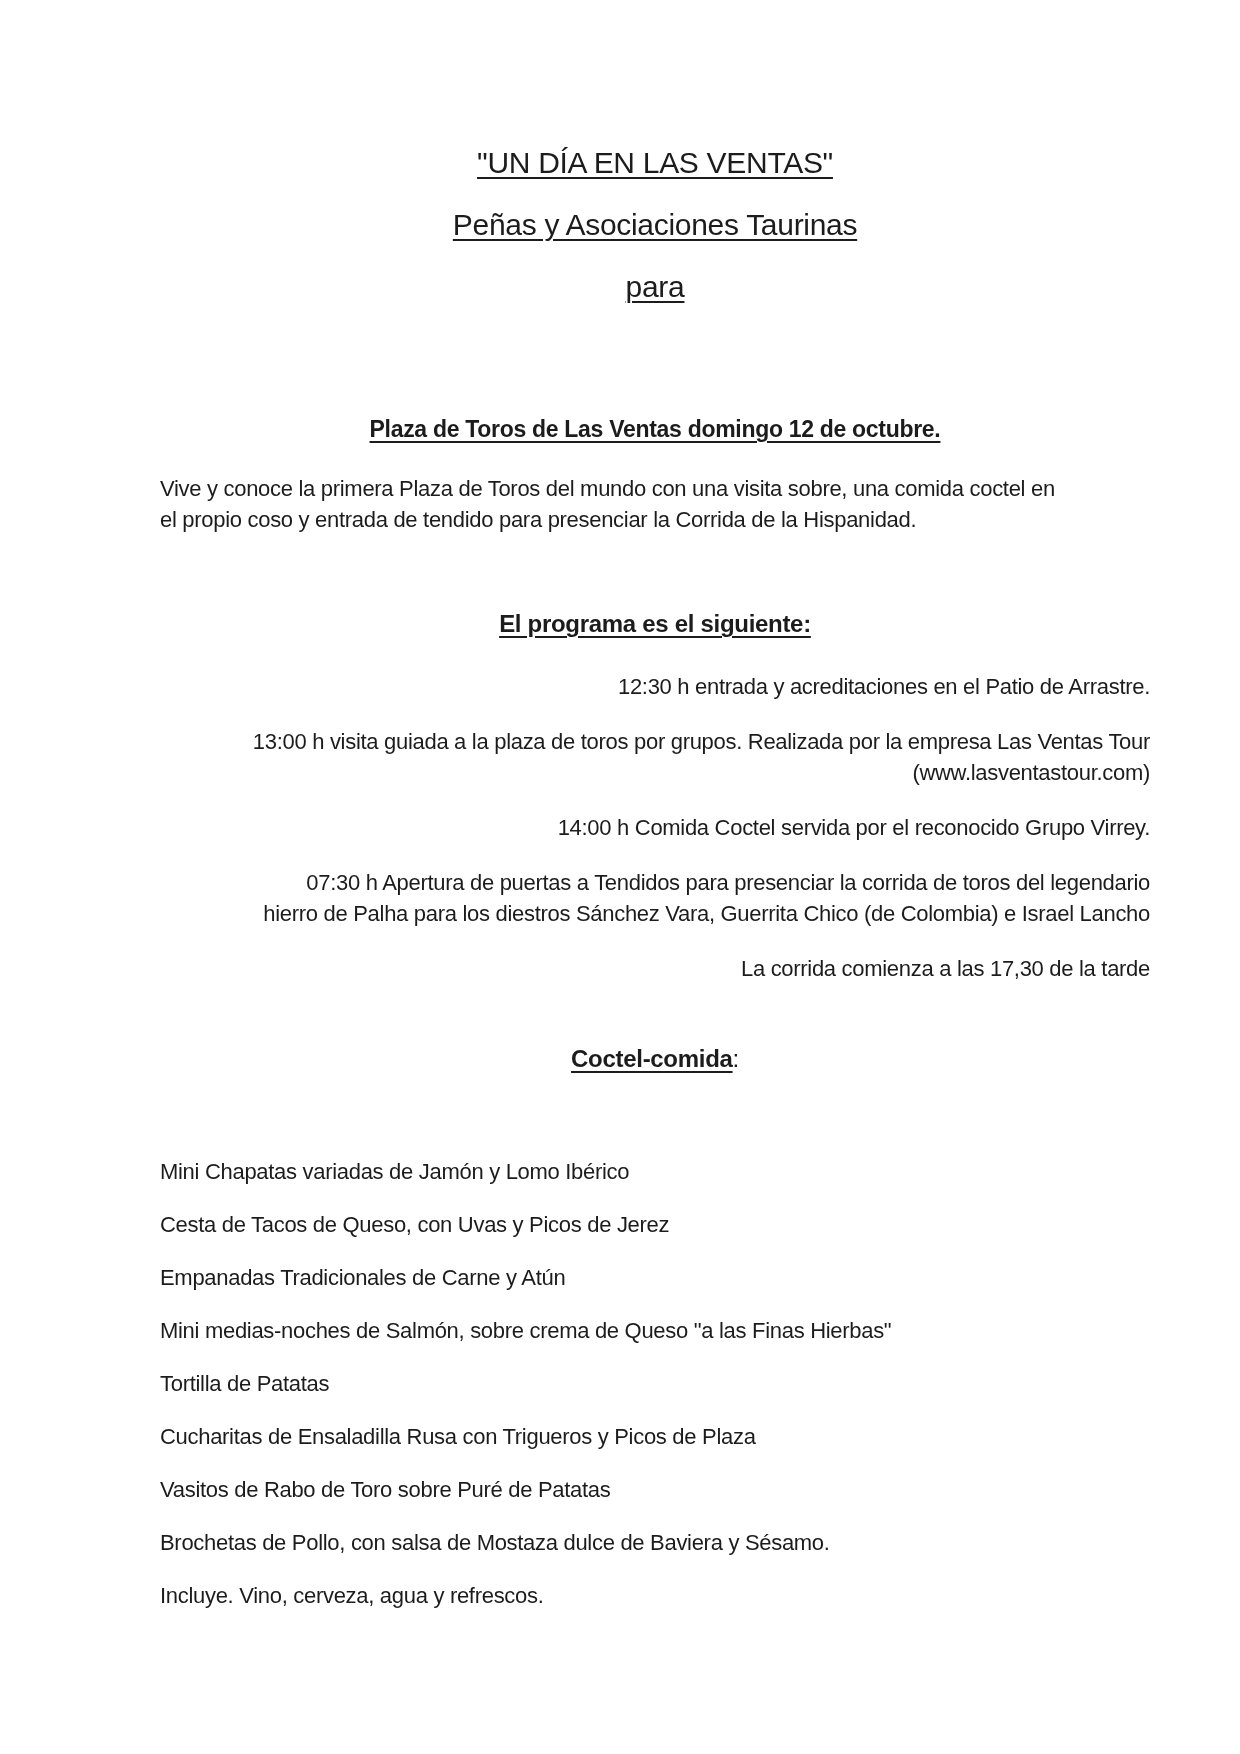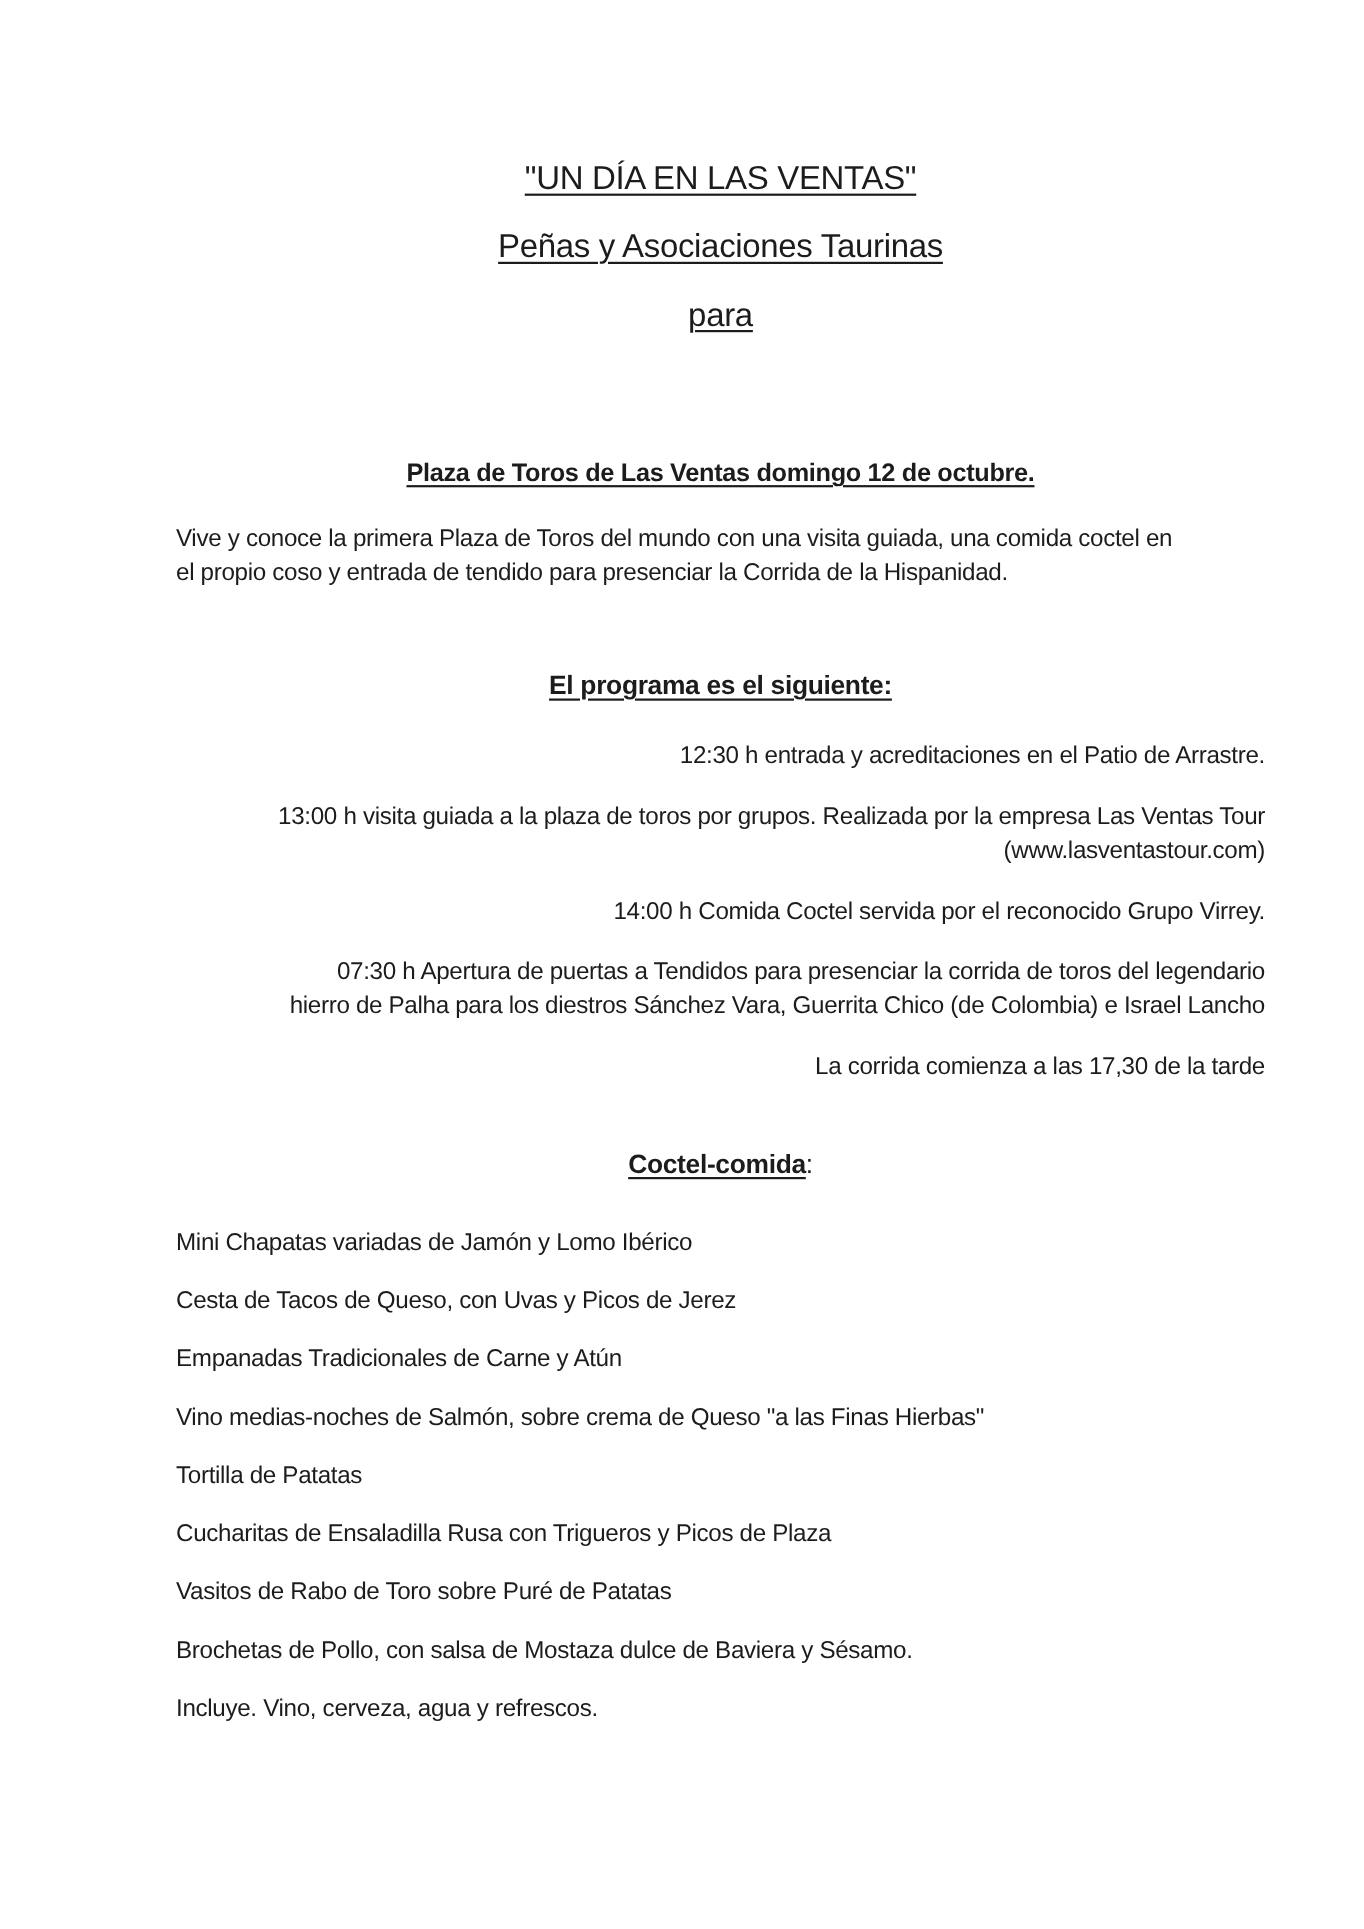--- a/index.html
+++ b/index.html
@@ -52,36 +52,36 @@
   .intro { margin-top: 31px; }
   .program-heading { margin-top: 75px; }
   .program-item { margin-bottom: 24px; text-align: right; }
   .program-item.first { margin-top: 33px; }
   .menu-heading { margin-top: 61px; }
   .menu-heading .colon {
     font-weight: 400;
     text-decoration: none;
   }
   .menu-item { margin-bottom: 22px; }
-  .menu-item.first { margin-top: 40px; }
+  .menu-item.first { margin-top: 83px; }
 </style>
 </head>
 <body>
 
 <div class="page">
 
   <div class="h1 center u">"UN DÍA EN LAS VENTAS"</div>
 
   <div class="h1 center u">Peñas y Asociaciones Taurinas</div>
 
   <div class="h1 center u">para</div>
 
   <div class="h2 center u event-heading">Plaza de Toros de Las Ventas domingo 12 de octubre.</div>
 
-  <p class="body intro">Vive y conoce la primera Plaza de Toros del mundo con una visita guiada, una comida coctel en
+  <p class="body intro">Vive y conoce la primera Plaza de Toros del mundo con una visita sobre, una comida coctel en
 el propio coso y entrada de tendido para presenciar la Corrida de la Hispanidad.</p>
 
   <div class="h2 center u program-heading">El programa es el siguiente:</div>
 
   <p class="body program-item first">12:30 h entrada y acreditaciones en el Patio de Arrastre.</p>
 
   <p class="body program-item">13:00 h visita guiada a la plaza de toros por grupos. Realizada por la empresa Las Ventas Tour
 (www.lasventastour.com)</p>
 
   <p class="body program-item">14:00 h Comida Coctel servida por el reconocido Grupo Virrey.</p>
@@ -94,21 +94,21 @@
   <div class="h2 center menu-heading">
     <span class="u">Coctel-comida</span><span class="colon">:</span>
   </div>
 
   <p class="body menu-item first">Mini Chapatas variadas de Jamón y Lomo Ibérico</p>
 
   <p class="body menu-item">Cesta de Tacos de Queso, con Uvas y Picos de Jerez</p>
 
   <p class="body menu-item">Empanadas Tradicionales de Carne y Atún</p>
 
-  <p class="body menu-item">Vino medias-noches de Salmón, sobre crema de Queso "a las Finas Hierbas"</p>
+  <p class="body menu-item">Mini medias-noches de Salmón, sobre crema de Queso "a las Finas Hierbas"</p>
 
   <p class="body menu-item">Tortilla de Patatas</p>
 
   <p class="body menu-item">Cucharitas de Ensaladilla Rusa con Trigueros y Picos de Plaza</p>
 
   <p class="body menu-item">Vasitos de Rabo de Toro sobre Puré de Patatas</p>
 
   <p class="body menu-item">Brochetas de Pollo, con salsa de Mostaza dulce de Baviera y Sésamo.</p>
 
   <p class="body menu-item">Incluye. Vino, cerveza, agua y refrescos.</p>

